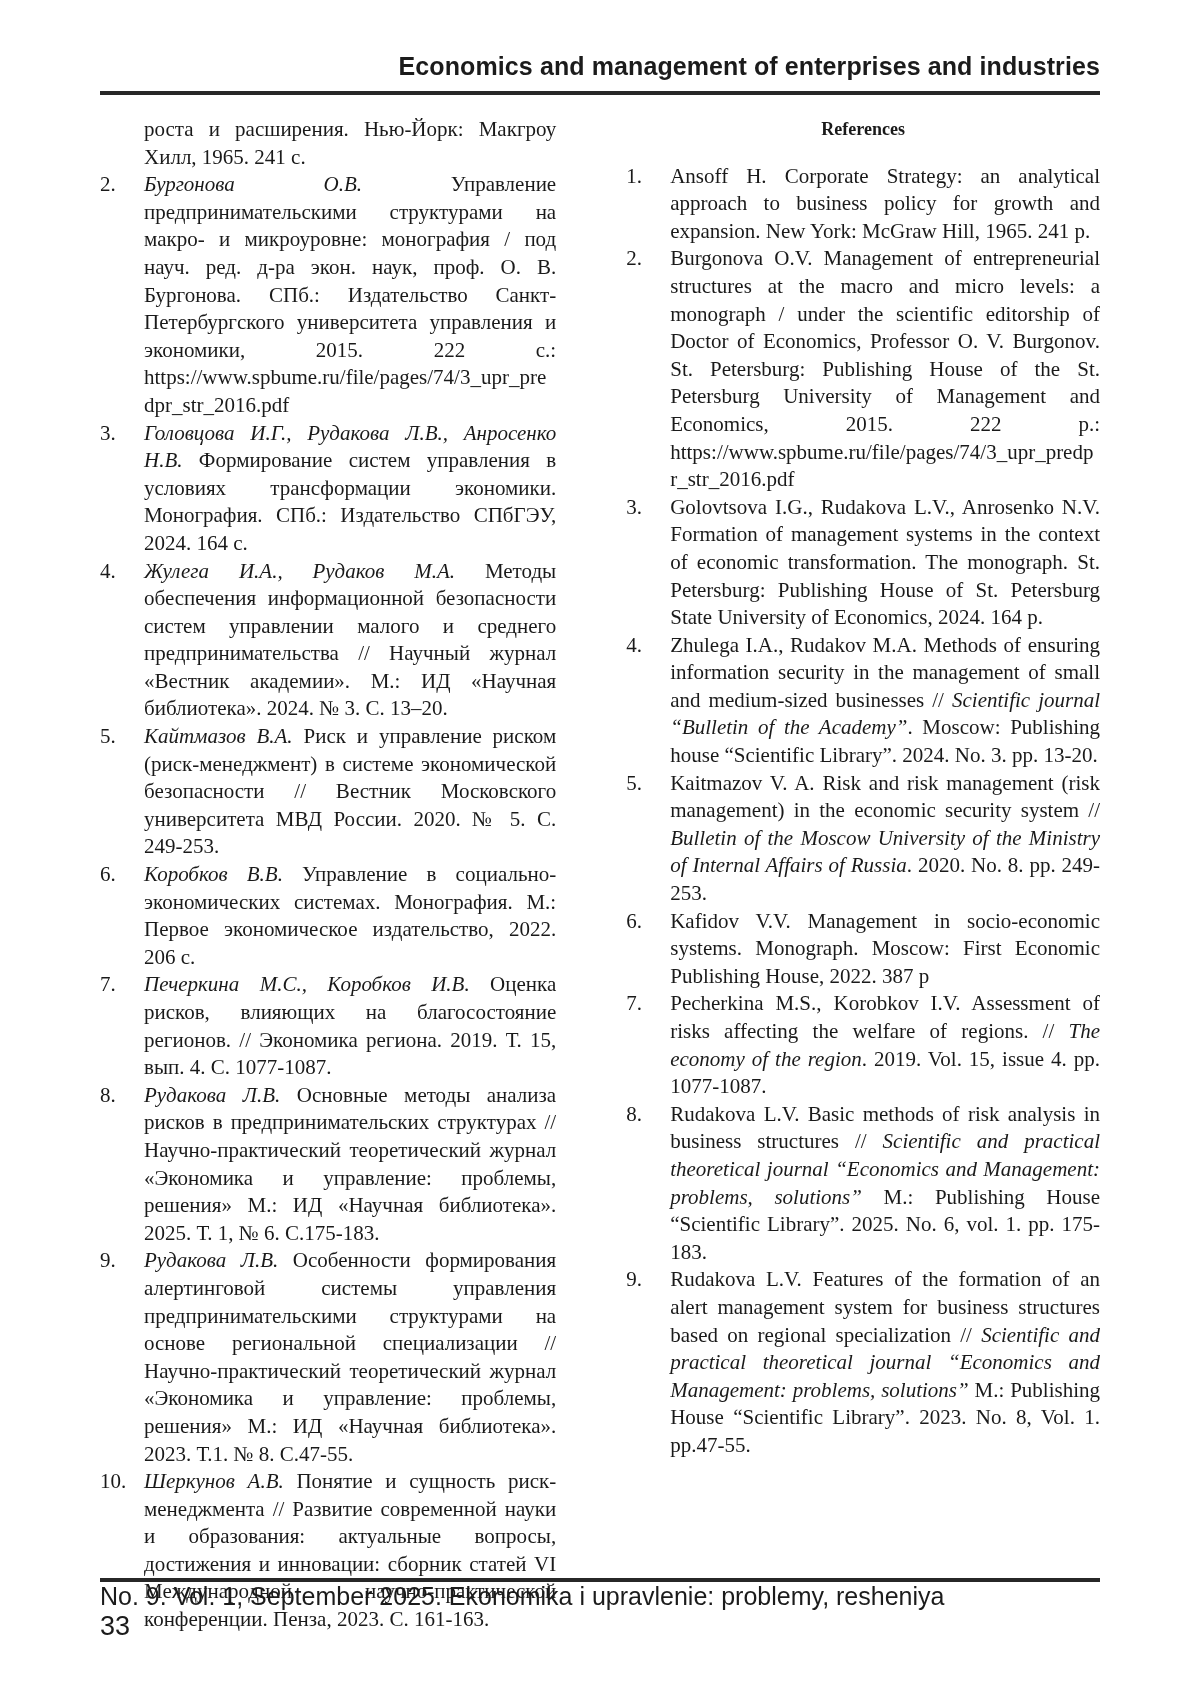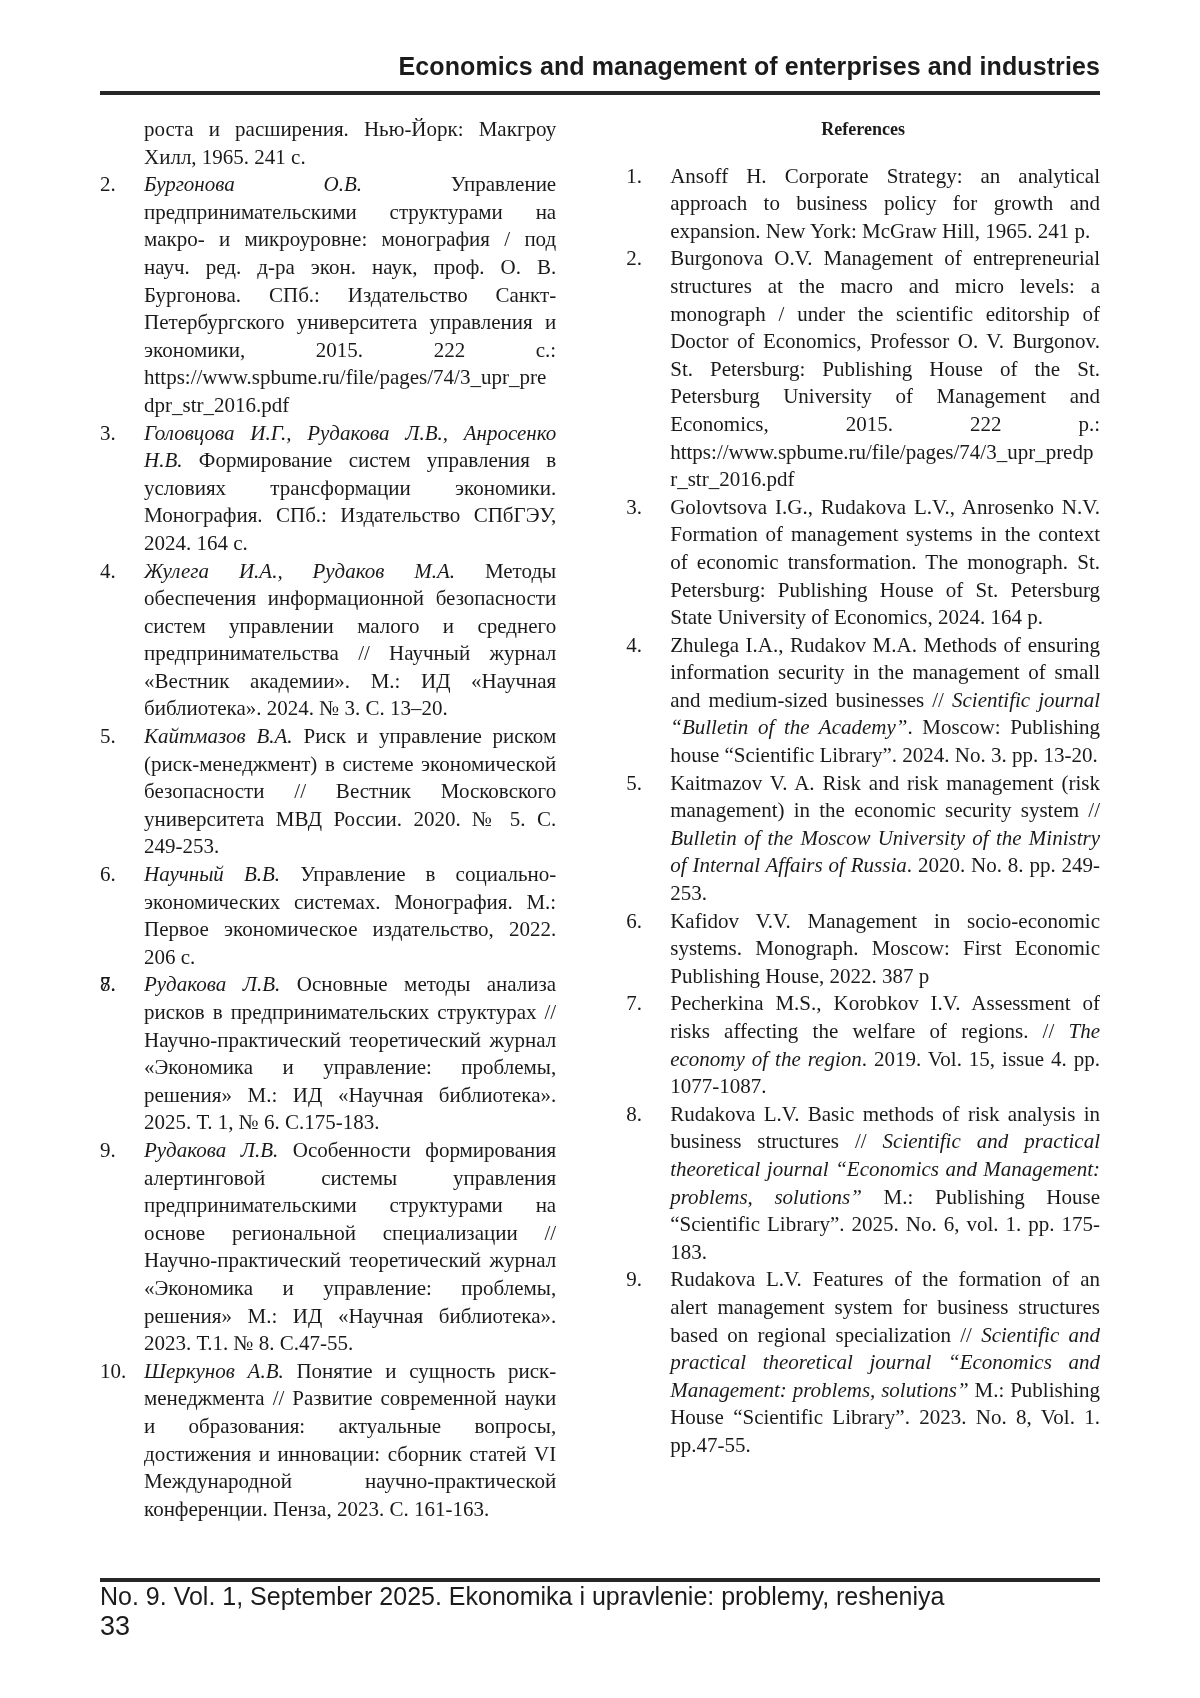--- a/index.html
+++ b/index.html
@@ -95,22 +95,22 @@
 
   <main class="content">
 
     <section class="col-left" lang="ru">
       <div id="left-list">
           <div class="ref"><span class="num"></span><span><span>роста и расширения. Нью-Йорк: Макгроу Хилл, 1965. 241 с.</span></span></div>
           <div class="ref"><span class="num">2.</span><span><i>Бургонова О.В.</i><span> Управление предпринимательскими структурами на макро- и микроуровне: монография / под науч. ред. д-ра экон. наук, проф. О. В. Бургонова. СПб.: Издательство Санкт-Петербургского университета управления и экономики, 2015. 222 с.: https://www.spbume.ru/file/pages/74/3_upr_predpr_str_2016.pdf</span></span></div>
           <div class="ref"><span class="num">3.</span><span><i>Головцова И.Г., Рудакова Л.В., Анросенко Н.В.</i><span> Формирование систем управления в условиях трансформации экономики. Монография. СПб.: Издательство СПбГЭУ, 2024. 164 с.</span></span></div>
           <div class="ref"><span class="num">4.</span><span><i>Жулега И.А., Рудаков М.А.</i><span> Методы обеспечения информационной безопасности систем управлении малого и среднего предпринимательства // Научный журнал «Вестник академии». М.: ИД «Научная библиотека». 2024. № 3. С. 13–20.</span></span></div>
           <div class="ref"><span class="num">5.</span><span><i>Кайтмазов В.А.</i><span> Риск и управление риском (риск-менеджмент) в системе экономической безопасности // Вестник Московского университета МВД России. 2020. № 5. С. 249-253.</span></span></div>
-          <div class="ref"><span class="num">6.</span><span><i>Научный В.В.</i><span> Управление в социально-экономических системах. Монография. М.: Первое экономическое издательство, 2022. 206 с.</span></span></div>
-          <div class="ref"><span class="num">7.</span></div>
+          <div class="ref"><span class="num">6.</span><span><i>Коробков В.В.</i><span> Управление в социально-экономических системах. Монография. М.: Первое экономическое издательство, 2022. 206 с.</span></span></div>
+          <div class="ref"><span class="num">7.</span><span><i>Печеркина М.С., Коробков И.В.</i><span> Оценка рисков, влияющих на благосостояние регионов. // Экономика региона. 2019. Т. 15, вып. 4. С. 1077-1087.</span></span></div>
           <div class="ref"><span class="num">8.</span><span><i>Рудакова Л.В.</i><span> Основные методы анализа рисков в предпринимательских структурах // Научно-практический теоретический журнал «Экономика и управление: проблемы, решения» М.: ИД «Научная библиотека». 2025. Т. 1, № 6. С.175-183.</span></span></div>
           <div class="ref"><span class="num">9.</span><span><i>Рудакова Л.В.</i><span> Особенности формирования алертинговой системы управления предпринимательскими структурами на основе региональной специализации // Научно-практический теоретический журнал «Экономика и управление: проблемы, решения» М.: ИД «Научная библиотека». 2023. Т.1. № 8. С.47-55.</span></span></div>
           <div class="ref"><span class="num">10.</span><span><i>Шеркунов А.В.</i><span> Понятие и сущность риск-менеджмента // Развитие современной науки и образования: актуальные вопросы, достижения и инновации: сборник статей VI Международной научно-практической конференции. Пенза, 2023. С. 161-163.</span></span></div>
         </div>
     </section>
 
     <section class="col-right" lang="en">
       <h2 class="refs-heading">References</h2>
       <div id="right-list">
           <div class="ref"><span class="num">1.</span><span><span>Ansoff H. Corporate Strategy: an analytical approach to business policy for growth and expansion. New York: McGraw Hill, 1965. 241 p.</span></span></div>

